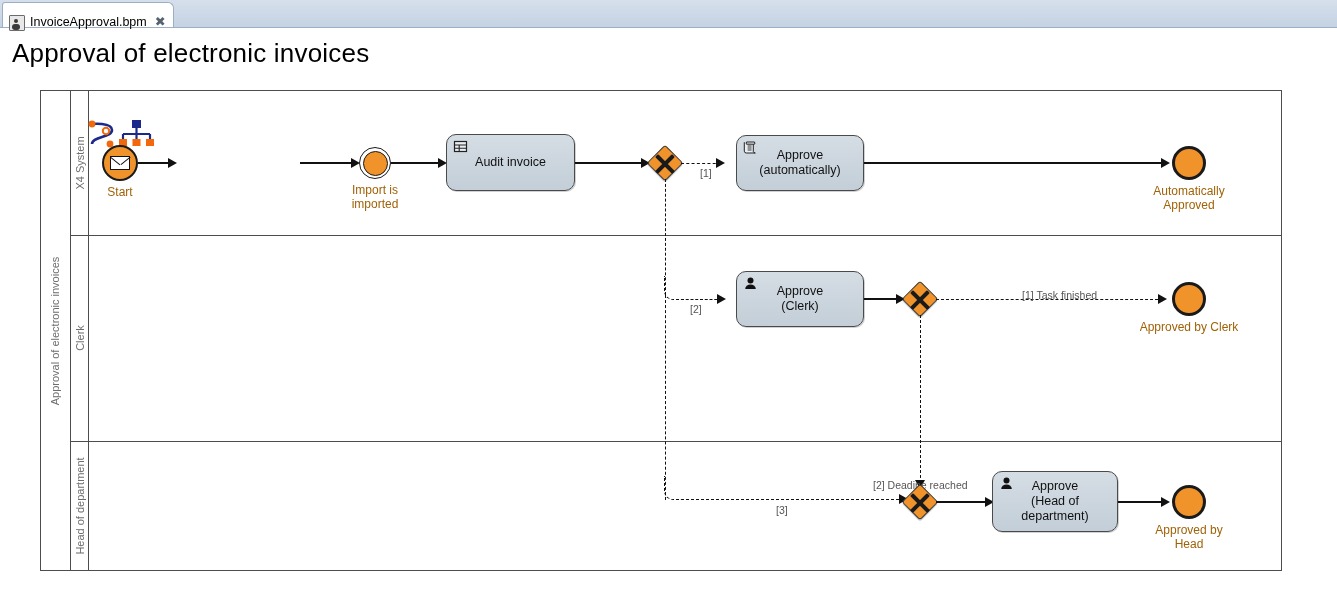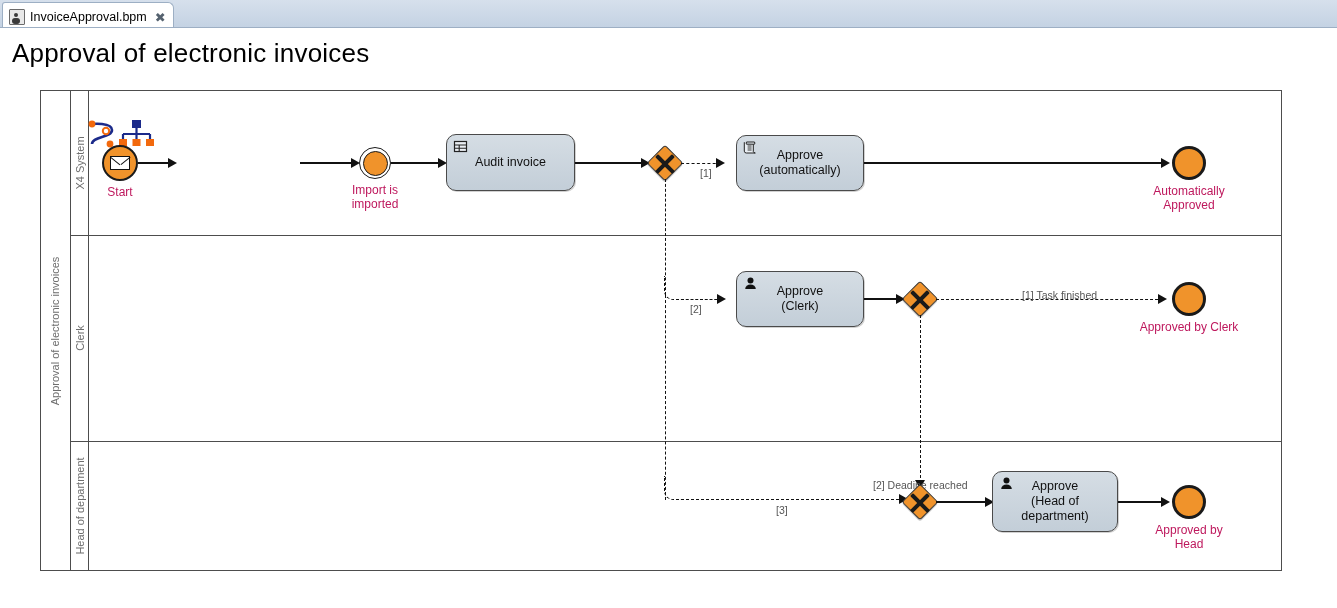--- a/index.html
+++ b/index.html
@@ -15,22 +15,22 @@
   .tabbar {
     position: absolute; left:0; top:0; width:1337px; height:27px;
     background: linear-gradient(#d6e0ec, #c4d2e3);
     border-bottom: 1px solid #9dafc4;
   }
   .tab {
     position: absolute; left: 2px; top: 2px; height: 25px;
     background: #ffffff;
     border: 1px solid #9dafc4; border-bottom: none;
     border-top-left-radius: 3px; border-top-right-radius: 6px;
-    display: flex; align-items: center; gap: 5px;
-    padding: 4px 7px 0 6px;
+    display: flex; align-items: flex-start; gap: 5px;
+    padding: 12px 7px 0 6px;
     box-sizing: border-box;
   }
   .tab-icon {
     width: 14px; height: 14px; flex: 0 0 auto;
     border: 1px solid #6b6b6b; background:#e8e8e8;
     border-radius: 1px; position: relative;
   }
   .tab-icon::after{
     content:""; position:absolute; left:4px; top:3px;
     width:4px; height:4px; border-radius:50%; background:#3a3a3a;
@@ -112,21 +112,21 @@
     border:1.6px solid #1a1a1a; border-radius:50%; box-sizing:border-box; background:#fff;
   }
   .ev-inter .inner{
     position:absolute; left:3.5px; top:3.5px; width:25px; height:25px;
     border:1.6px solid #1a1a1a; border-radius:50%; box-sizing:border-box; background:#f0932b;
   }
   .ev-end .circ { width:34px; height:34px; border:3px solid #1a1a1a; }
 
   .ev-label{
     position:absolute; top:40px; left:50%; transform:translateX(-50%);
-    font-size:12px; color:#be185d; text-align:center; white-space:nowrap; line-height:1.2;
+    font-size:12px; color:#a16207; text-align:center; white-space:nowrap; line-height:1.2;
   }
   .ev-end .ev-label{ top:38px; }
 
   .gateway { position:absolute; width:32px; height:32px; }
   .gateway .dia{
     position:absolute; left:3px; top:3px; width:26px; height:26px;
     background:#f0932b; border:1.6px solid #3a3a3a;
     transform: rotate(45deg); border-radius:3px; box-sizing:border-box;
     box-shadow: 1px 1px 0 rgba(0,0,0,.22);
   }

